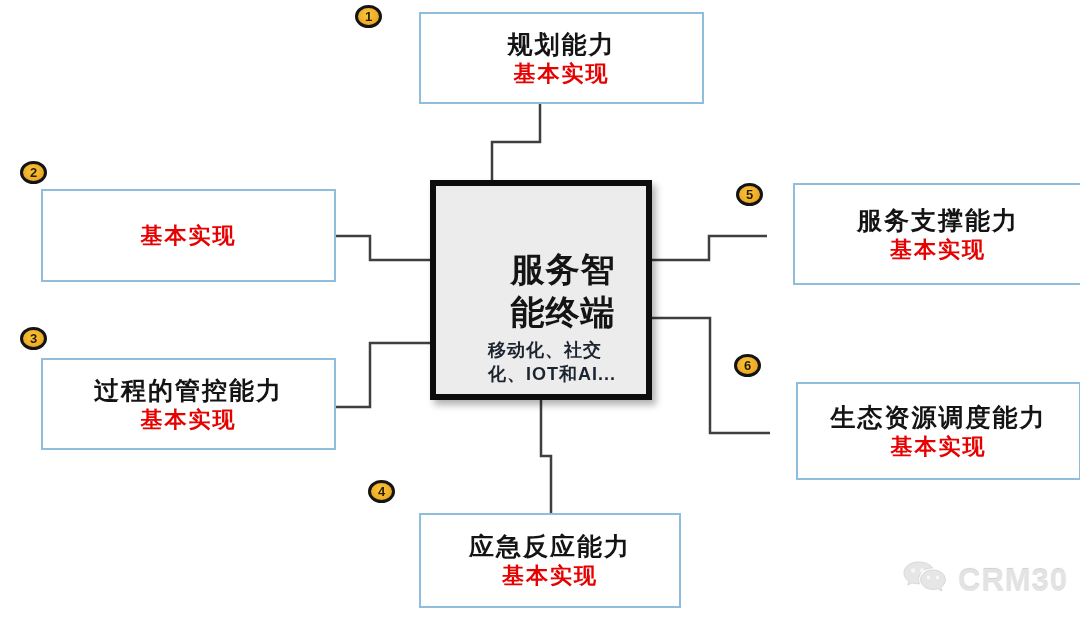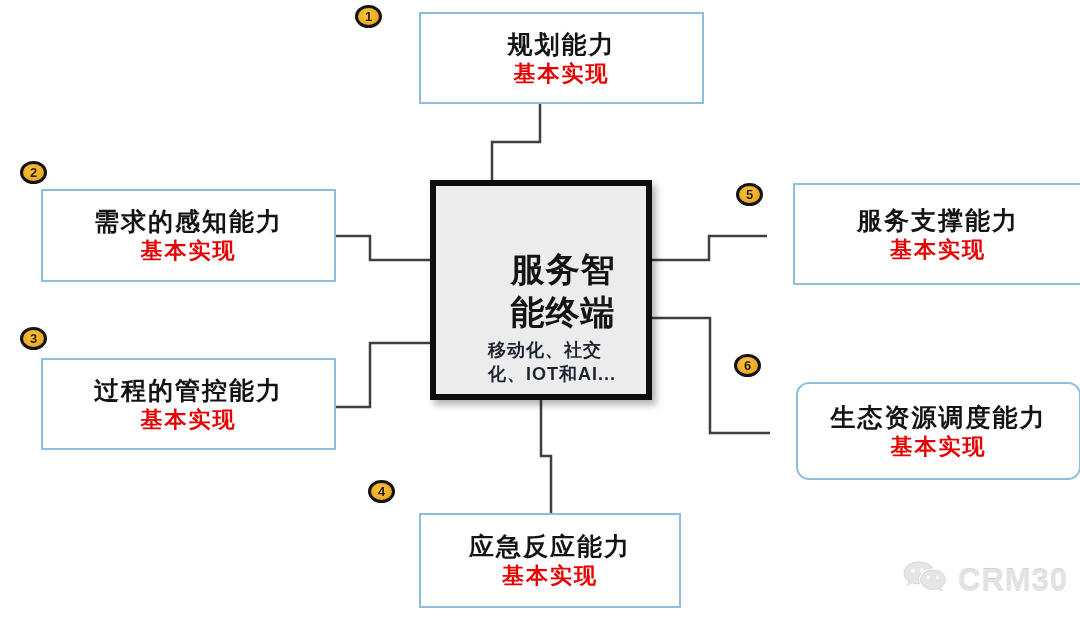--- a/index.html
+++ b/index.html
@@ -74,21 +74,20 @@
   </div>
   <div class="cap-box" style="left:393px;top:12px;width:285px;height:92px;">
     <div class="cap-title">规划能力</div>
     <div class="cap-status">基本实现</div>
   </div>
 
   <div class="badge" style="left:20px;top:161px;">
     <span>2</span>
   </div>
   <div class="cap-box" style="left:15px;top:189px;width:295px;height:93px;">
-    <div class="cap-title">需求的感知能力</div>
     <div class="cap-status">基本实现</div>
   </div>
 
   <div class="badge" style="left:20px;top:327px;">
     <span>3</span>
   </div>
   <div class="cap-box" style="left:15px;top:358px;width:295px;height:92px;">
     <div class="cap-title">过程的管控能力</div>
     <div class="cap-status">基本实现</div>
   </div>
@@ -105,21 +104,21 @@
     <span>5</span>
   </div>
   <div class="cap-box" style="left:767px;top:183px;width:290px;height:102px;">
     <div class="cap-title">服务支撑能力</div>
     <div class="cap-status">基本实现</div>
   </div>
 
   <div class="badge" style="left:734px;top:354px;">
     <span>6</span>
   </div>
-  <div class="cap-box" style="left:770px;top:382px;width:285px;height:98px;border-radius:13px;">
+  <div class="cap-box" style="left:770px;top:382px;width:285px;height:98px;">
     <div class="cap-title">生态资源调度能力</div>
     <div class="cap-status">基本实现</div>
   </div>
 
   <div class="center-box">
     <div class="center-title">服务智能终端</div>
     <div class="center-sub">移动化、社交化、IOT和AI...</div>
   </div>
 
   <div class="watermark">

